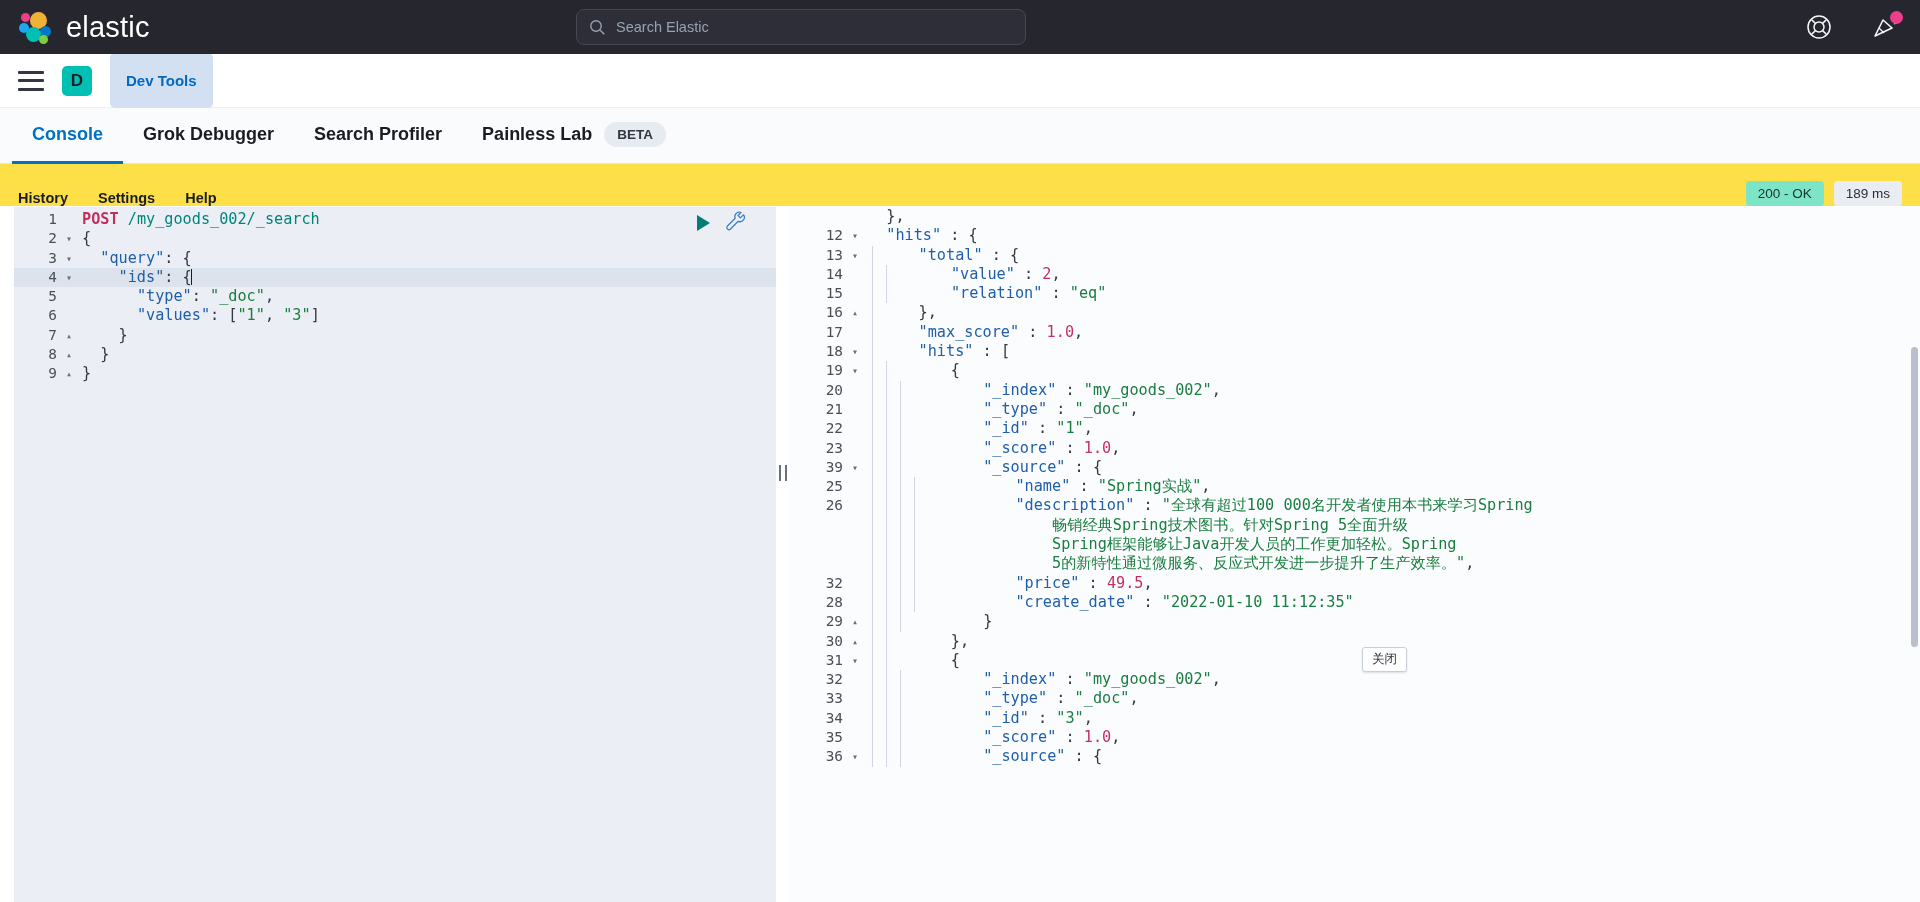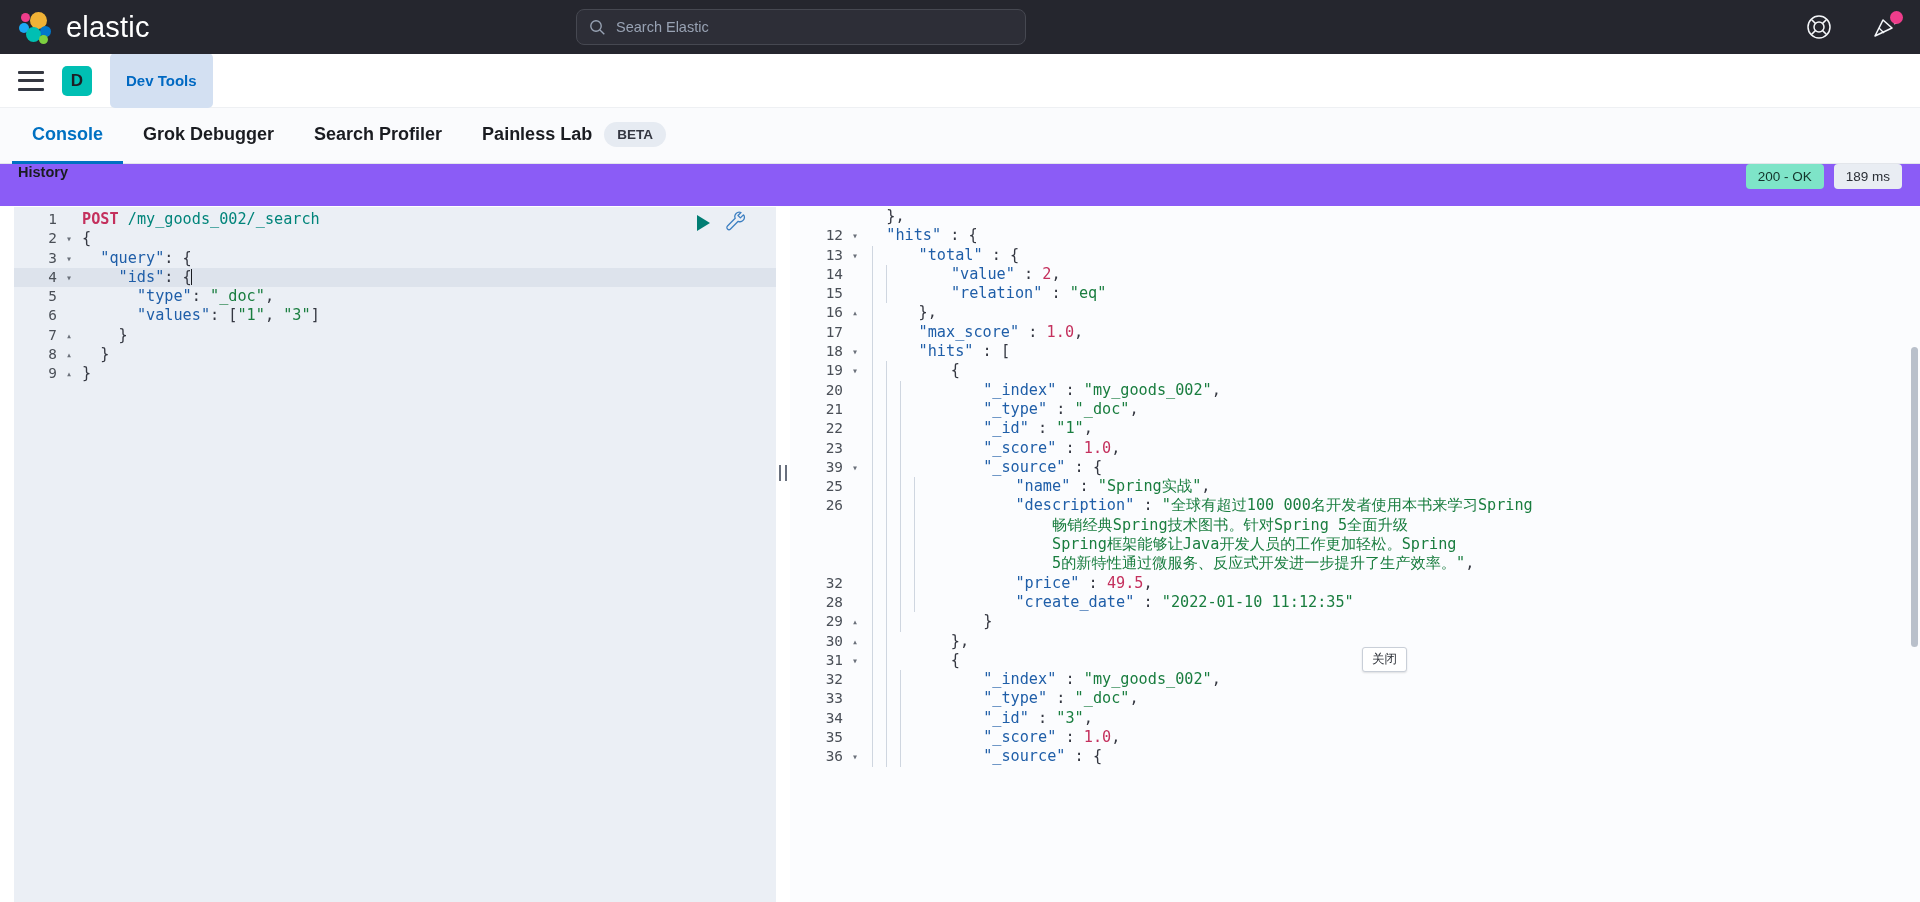--- a/index.html
+++ b/index.html
@@ -68,22 +68,22 @@
     cursor: pointer; border-bottom: 3px solid transparent;
   }
   .tab.active { color: #0071c2; border-bottom-color: #0071c2; }
   .beta-badge {
     background: #e6ebf2; color: #343741; font-size: 13.5px; font-weight: 600;
     padding: 5px 13px; border-radius: 20px;
   }
 
   
   .subbar {
-    height: 42px; background: #8b5cf6; display: flex; align-items: flex-start;
-    gap: 30px; padding: 0 18px; position: relative; flex-direction: column;
+    height: 42px; background: #fde047; display: flex; align-items: flex-end;
+    gap: 30px; padding: 0 18px; position: relative;
   }
   .subbar a { font-size: 14.5px; font-weight: 700; color: #1a1c21; text-decoration: none; cursor: pointer; }
   .status-wrap { position: absolute; right: 18px; display: flex; gap: 10px; align-items: center; }
   .pill {
     font-size: 13.5px; padding: 5px 12px; border-radius: 4px; font-family: "Liberation Sans", sans-serif;
   }
   .pill.ok { background: #7ee4c8; color: #14342c; }
   .pill.ms { background: #e9edf3; color: #2b2f36; }
 
   

